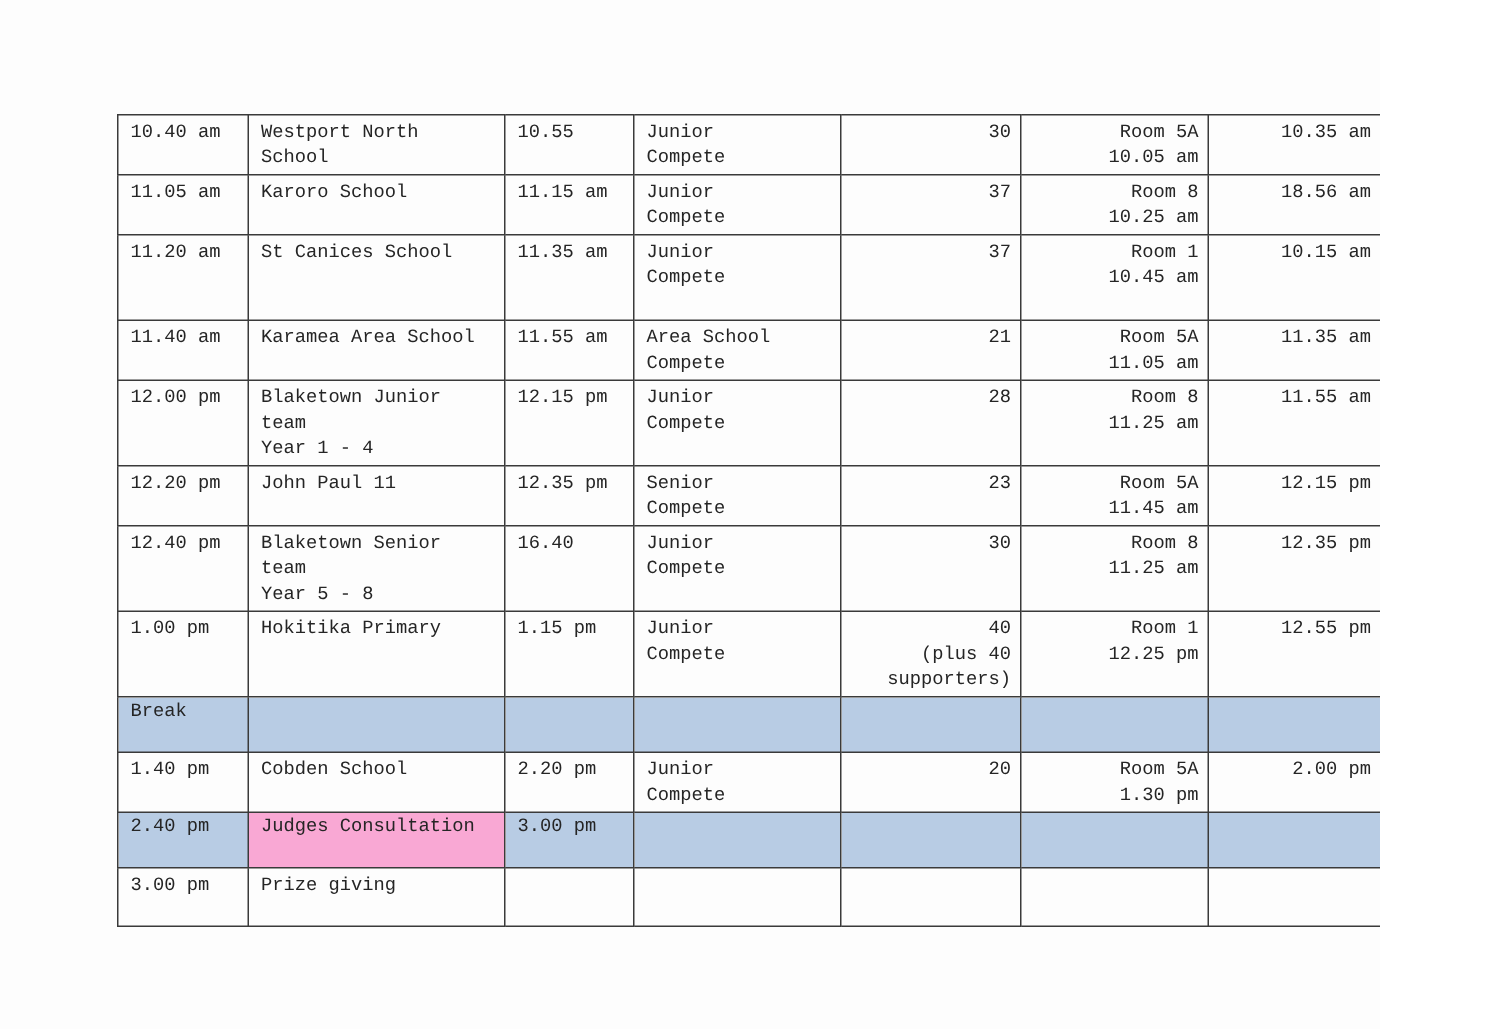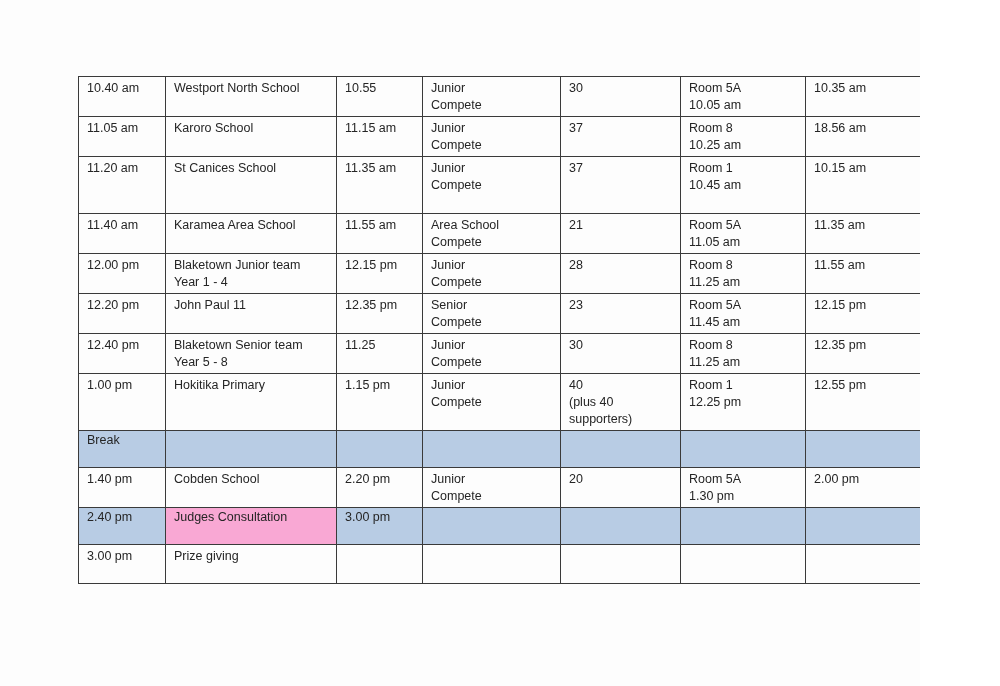--- a/index.html
+++ b/index.html
@@ -3,21 +3,21 @@
 <meta charset="utf-8">
 <style>
   * { margin: 0; padding: 0; box-sizing: border-box; }
   html, body { background: #ffffff; }
   .page {
     position: relative;
     width: 920px;
     height: 686px;
     background: #fdfdfd;
     overflow: hidden;
-    font-family: Liberation Sans, sans-serif;
+    font-family: Liberation Mono, monospace;
   }
   table.schedule {
     position: absolute;
     left: 78px;
     top: 76px;
     width: 842px;
     border-collapse: collapse;
     table-layout: fixed;
     font-size: 12.5px;
     color: #252525;
@@ -30,21 +30,21 @@
     white-space: pre-line;
     overflow: hidden;
   }
   col.c1 { width: 87px; }
   col.c2 { width: 171px; }
   col.c3 { width: 86px; }
   col.c4 { width: 138px; }
   col.c5 { width: 120px; }
   col.c6 { width: 125px; }
   col.c7 { width: 115px; }
-  td.align-center { text-align: left; padding-left: 4px; padding-right: 4px; }
+  td.align-center { text-align: right; padding-left: 4px; padding-right: 4px; }
   tr.row-normal { height: 38px; }
   tr.row-tall   { height: 57px; }
   tr.row-last   { height: 39px; }
   tr.row-break  { height: 21px; }
   tr.row-break td { padding-top: 1px; padding-bottom: 18px; }
 </style>
 </head>
 <body>
 
 <div class="page">
@@ -123,21 +123,21 @@
 Compete</td>
           <td class="align-center">23</td>
           <td class="align-center">Room 5A
 11.45 am</td>
           <td class="align-center">12.15 pm</td>
         </tr>
         <tr class="row-normal">
           <td>12.40 pm</td>
           <td>Blaketown Senior team
 Year 5 - 8</td>
-          <td>11.25</td>
+          <td>16.40</td>
           <td>Junior
 Compete</td>
           <td class="align-center">30</td>
           <td class="align-center">Room 8
 11.25 am</td>
           <td class="align-center">12.35 pm</td>
         </tr>
         <tr class="row-normal">
           <td>1.00 pm</td>
           <td>Hokitika Primary</td>

